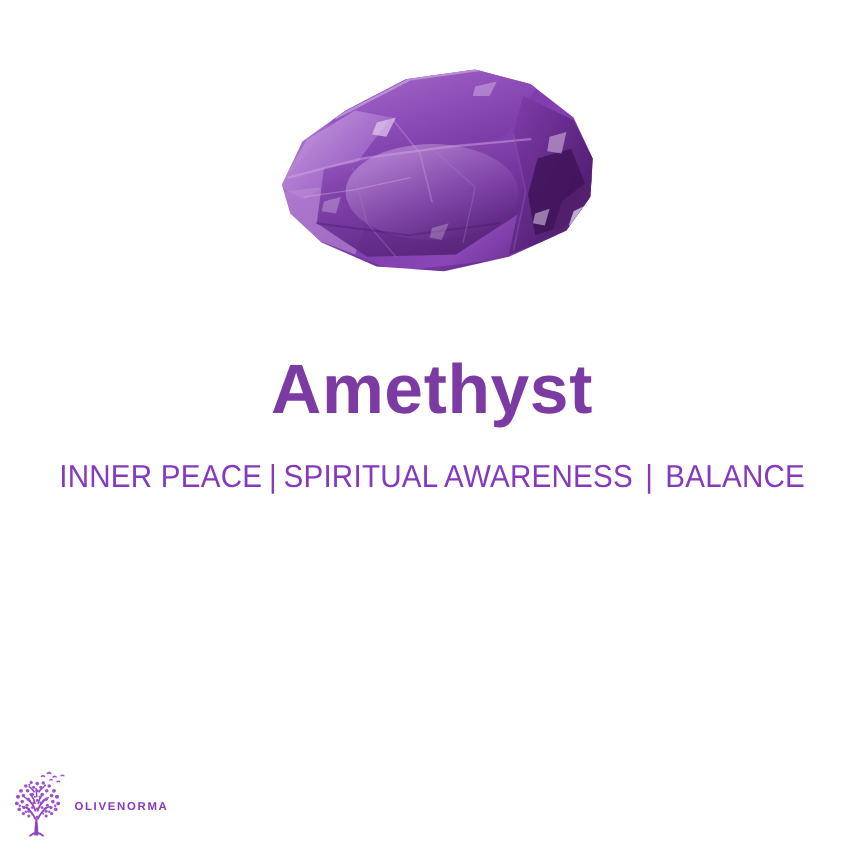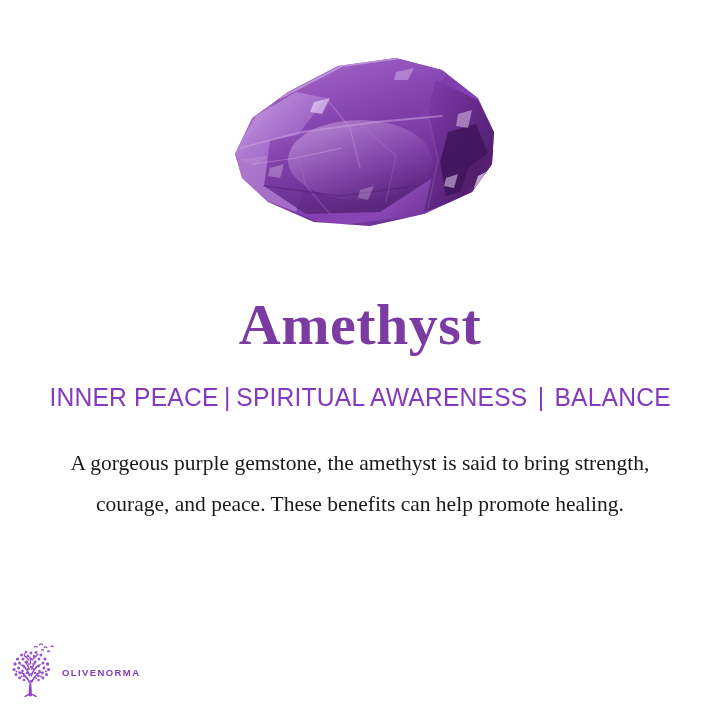--- a/index.html
+++ b/index.html
@@ -32,21 +32,21 @@
     display: flex;
     align-items: center;
     justify-content: center;
   }
   .gem-svg {
     display: block;
   }
 
   
   .title {
-    font-family: Liberation Serif, serif;
+    font-family: Liberation Sans, sans-serif;
     font-size: 58px;
     font-weight: 700;
     line-height: 1;
     letter-spacing: 0.5px;
     color: #7b3ba3;
     margin: 0;
     padding-top: 14px;
     text-align: left;
   }
 
@@ -203,21 +203,20 @@
       </g>
     </svg>
   </div>
 
   <h1 class="title">Amethyst</h1>
 
   <div class="keywords">
     <span>INNER PEACE</span><span class="kw-sep">|</span><span>SPIRITUAL AWARENESS</span><span class="kw-sep wide">|</span><span>BALANCE</span>
   </div>
 
-  <p class="desc">A gorgeous purple gemstone, the amethyst is said to bring strength, courage, and peace. These benefits can help promote healing.</p>
 
   <div class="logo">
     <svg class="logo-mark" width="62" height="62" viewBox="0 0 62 62">
       <g fill="#8e44c4">
 
         <path d="M30.2,56.2 L28.6,56.2 C28.6,52 29.0,47 29.6,42.4
                  L31.1,42.4 C31.6,47 31.9,51.8 31.9,56.2 L30.3,56.2 Z"></path>
         <path d="M24,56.4 C26,54.6 28.2,53.6 30.2,53.4 L30.2,55.0
                  C28.6,55.2 26.8,56.0 25.2,57.2 Z"></path>
         <path d="M37,56.4 C35,54.6 32.8,53.6 30.8,53.4 L30.8,55.0

